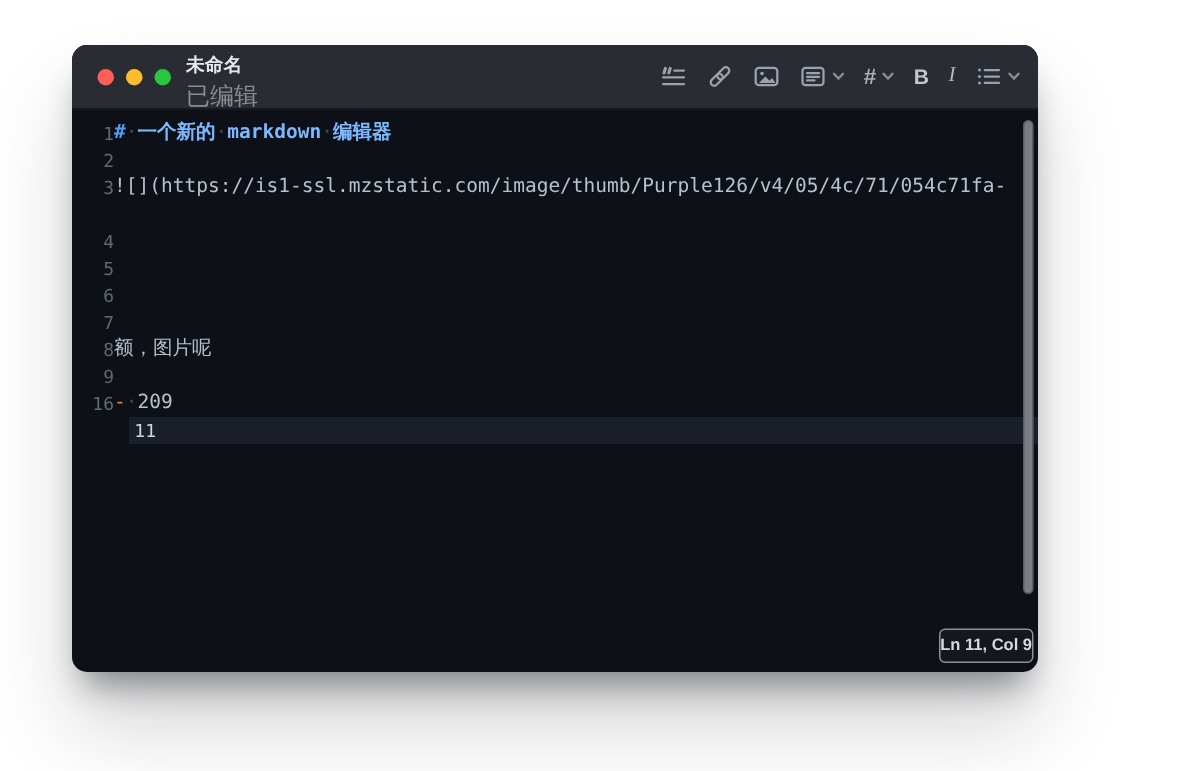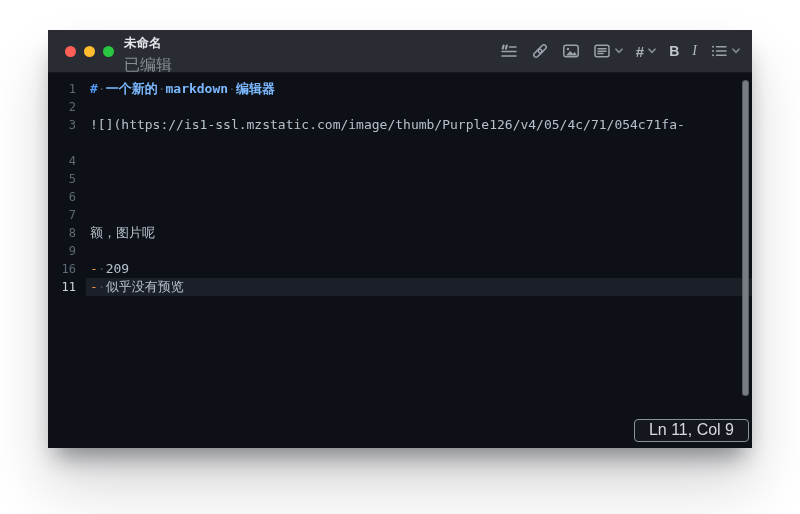--- a/index.html
+++ b/index.html
@@ -1,17 +1,17 @@
 <!DOCTYPE html>
 <html><head>
 <meta charset="utf-8">
 <style>
   html,body{margin:0;padding:0;width:800px;height:514px;background:#ffffff;overflow:hidden;
     font-family:"Liberation Sans",sans-serif;}
-  .window{position:absolute;left:48px;top:30px;width:704px;height:418px;border-radius:0;
+  .window{position:absolute;left:48px;top:30px;width:644px;height:418px;border-radius:10px;
     background:#0d1117;overflow:hidden;
     box-shadow:0 16px 22px -8px rgba(20,24,30,.45), 0 36px 55px rgba(20,24,30,.18);}
   
   .titlebar{position:relative;height:42px;background:#2a2c33;border-bottom:1px solid #17191e;}
   .lights{position:absolute;left:17px;top:16px;display:flex;gap:8px;}
   .light{width:11px;height:11px;border-radius:50%;}
   .light.red{background:#ff5f57;}
   .light.yellow{background:#febc2e;}
   .light.green{background:#29c73f;}
   .titleblock{position:absolute;left:76px;top:6px;line-height:1.25;}
@@ -20,37 +20,37 @@
   .toolbar{position:absolute;right:12px;top:0;height:42px;display:flex;align-items:center;gap:13px;}
   .tbtn{display:flex;align-items:center;gap:4px;cursor:default;}
   .tbtn svg{display:block;}
   .glyph-b{font-size:14px;font-weight:bold;color:#c3c8ce;}
   .glyph-i{font-size:14px;font-style:italic;color:#b3b9c0;font-family:"Liberation Serif",serif;}
   .glyph-h{font-size:15px;font-weight:bold;color:#a7aeb7;}
   
   .editor{position:absolute;top:42px;left:0;right:0;bottom:0;padding-top:8px;
     font-family:"DejaVu Sans Mono","Liberation Mono",monospace;font-size:13px;line-height:18px;}
   .row{display:flex;height:18px;white-space:pre;}
-  .row.current{background:linear-gradient(90deg, rgba(0,0,0,0) 0px, rgba(0,0,0,0) 38px, #1a1f28 38px, #1a1f28 100%);}
+  .row.current{background:linear-gradient(90deg, rgba(0,0,0,0) 0px, rgba(0,0,0,0) 38px, #1a1f28 38px, #1a1f28 100%);padding-left:28px;}
   .ln{flex:none;width:28px;text-align:right;color:#5f6973;font-size:12px;user-select:none;}
   .row.current .ln{color:#cfd7e0;}
-  .code{margin-left:14px;}
+  .code{}
   .c-hash{color:#539bf5;font-weight:bold;}
   .c-h1{color:#7cb8ff;font-weight:bold;}
   .c-txt{color:#b6c1cc;}
   .c-link{color:#539bf5;border-bottom:1.5px dotted #e5534b;}
   .c-bullet{color:#e0903f;}
   .c-sp{color:#414a56;}
   .row .c-sp{font-weight:normal;}
   
   .scrollbar{position:absolute;right:3px;top:8px;width:7px;height:316px;border-radius:4px;
     background:#787d84;box-shadow:inset 0 0 0 1px rgba(0,0,0,.25);}
-  .status-badge{position:absolute;right:3px;bottom:6px;padding:1px 14px 2px;
+  .status-badge{position:absolute;right:3px;bottom:6px;padding:1px 0 2px;
     border:1px solid #8b9198;border-radius:4px;background:#14171d;color:#d7dbe0;
-    font-size:16px;font-family:"Liberation Sans",sans-serif;}
+    font-size:11px;font-family:"Liberation Sans",sans-serif;font-weight:bold;}
 </style>
 </head>
 <body>
 
 <div class="window">
 
   <div class="titlebar">
     <div class="lights">
       <span class="light red"></span>
       <span class="light yellow"></span>
@@ -131,19 +131,19 @@
         <div class="row"><span class="ln">2</span><span class="code"></span></div>
         <div class="row"><span class="ln">3</span><span class="code"><span class="c-txt">![](https://is1-ssl.mzstatic.com/image/thumb/Purple126/v4/05/4c/71/054c71fa-</span></span></div>
         <div class="row"><span class="ln"></span></div>
         <div class="row"><span class="ln">4</span><span class="code"></span></div>
         <div class="row"><span class="ln">5</span></div>
         <div class="row"><span class="ln">6</span><span class="code"></span></div>
         <div class="row"><span class="ln">7</span><span class="code"></span></div>
         <div class="row"><span class="ln">8</span><span class="code"><span class="c-txt">额，图片呢</span></span></div>
         <div class="row"><span class="ln">9</span><span class="code"></span></div>
         <div class="row"><span class="ln">16</span><span class="code"><span class="c-bullet">-</span><span class="c-sp">·</span><span class="c-txt">209</span></span></div>
-        <div class="row current"><span class="ln">11</span><span class="code"><span class="c-bullet">-</span><span class="c-sp">·</span><span class="c-txt">似乎没有预览</span></span></div>
+        <div class="row current"><span class="ln">11</span></div>
       </div>
     <div class="scrollbar"></div>
     <div class="status-badge">Ln 11, Col 9</div>
   </div>
 
 </div>
 
 </body></html>

